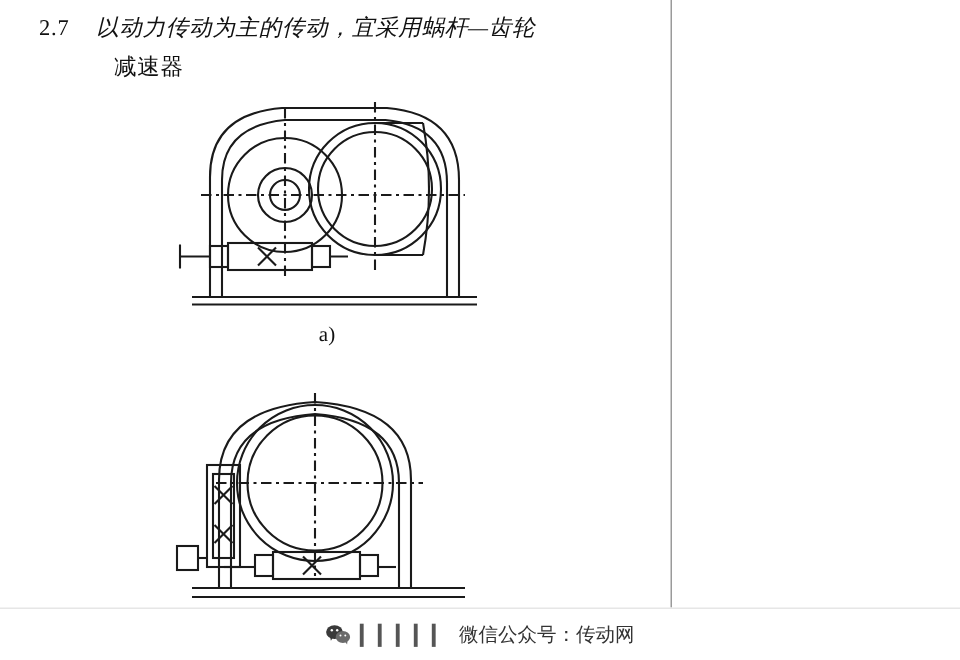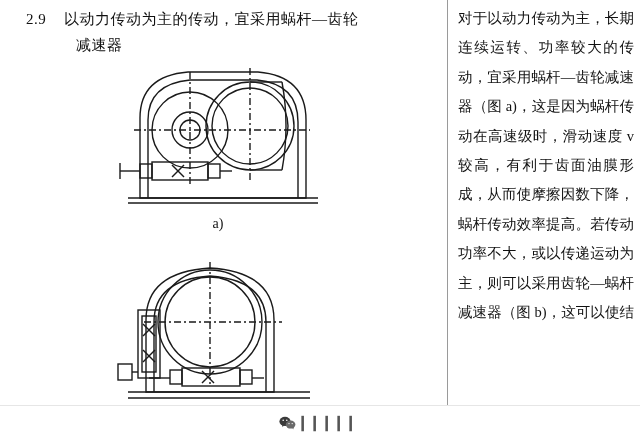--- a/index.html
+++ b/index.html
@@ -36,20 +36,21 @@
     font-size: 15px;
     line-height: 26px;
     letter-spacing: 0.5px;
   }
   .heading .num {
     display: inline-block;
     width: 38px;
   }
   .heading .txt {
     display: inline;
+    font-style: italic;
   }
   .heading .txt2 {
     display: block;
     margin-left: 50px;
   }
 
   
   .caption {
     position: absolute;
     font-size: 14px;
@@ -127,21 +128,21 @@
   }
 </style>
 </head>
 <body>
 
 <div id="page">
 
   <div class="left-col">
 
     <div class="heading">
-      <span class="num">2.9</span><span class="txt">以动力传动为主的传动，宜采用蜗杆—齿轮</span>
+      <span class="num">2.7</span><span class="txt">以动力传动为主的传动，宜采用蜗杆—齿轮</span>
       <span class="txt2">减速器</span>
     </div>
 
     <div class="fig" id="fig-a">
       <svg width="230" height="155" viewBox="0 0 230 155" xmlns="http://www.w3.org/2000/svg">
         <g fill="none" stroke="#1a1a1a" stroke-width="1.4">
 
           <path d="M30 140 L30 60 Q30 18 78 14 L148 14 Q196 18 196 62 L196 140 Z"></path>
 
           <path d="M38 140 L38 62 Q38 26 80 22 L147 22 Q188 26 188 64 L188 140"></path>
@@ -212,35 +213,33 @@
           <rect x="8" y="112" width="14" height="16"></rect>
           <line x1="22" y1="120" x2="28" y2="120"></line>
         </g>
       </svg>
     </div>
     <div class="caption" id="caption-b">b)</div>
   </div>
 
   <div class="divider"></div>
 
-  <div class="right-col">
-    <p>对于以动力传动为主，长期连续运转、功率较大的传动，宜采用蜗杆—齿轮减速器（图 a)，这是因为蜗杆传动在高速级时，滑动速度 v 较高，有利于齿面油膜形成，从而使摩擦因数下降，蜗杆传动效率提高。若传动功率不大，或以传递运动为主，则可以采用齿轮—蜗杆减速器（图 b)，这可以使结</p>
-  </div>
 
   <div class="footer">
     <div class="footer-inner">
       <span class="wechat-icon">
         <svg width="17" height="14" viewBox="0 0 17 14" xmlns="http://www.w3.org/2000/svg">
           <ellipse cx="6" cy="5.4" rx="5.6" ry="4.6" fill="#3a3a3a"></ellipse>
           <polygon points="3.2,9 5.5,8.2 3.6,11.2" fill="#3a3a3a"></polygon>
           <ellipse cx="11.6" cy="8.6" rx="4.8" ry="4" fill="#6a6a6a"></ellipse>
           <polygon points="14.6,11.6 12.6,11 14.4,13.6" fill="#6a6a6a"></polygon>
           <circle cx="4.2" cy="4.2" r="0.8" fill="#ffffff"></circle>
           <circle cx="7.8" cy="4.2" r="0.8" fill="#ffffff"></circle>
           <circle cx="10" cy="7.6" r="0.65" fill="#ffffff"></circle>
           <circle cx="13.2" cy="7.6" r="0.65" fill="#ffffff"></circle>
         </svg>
       </span>
       <span class="dots">▎▎▎▎▎</span>
+      <span>微信公众号：传动网</span>
     </div>
   </div>
 
 </div>
 
 </body></html>

